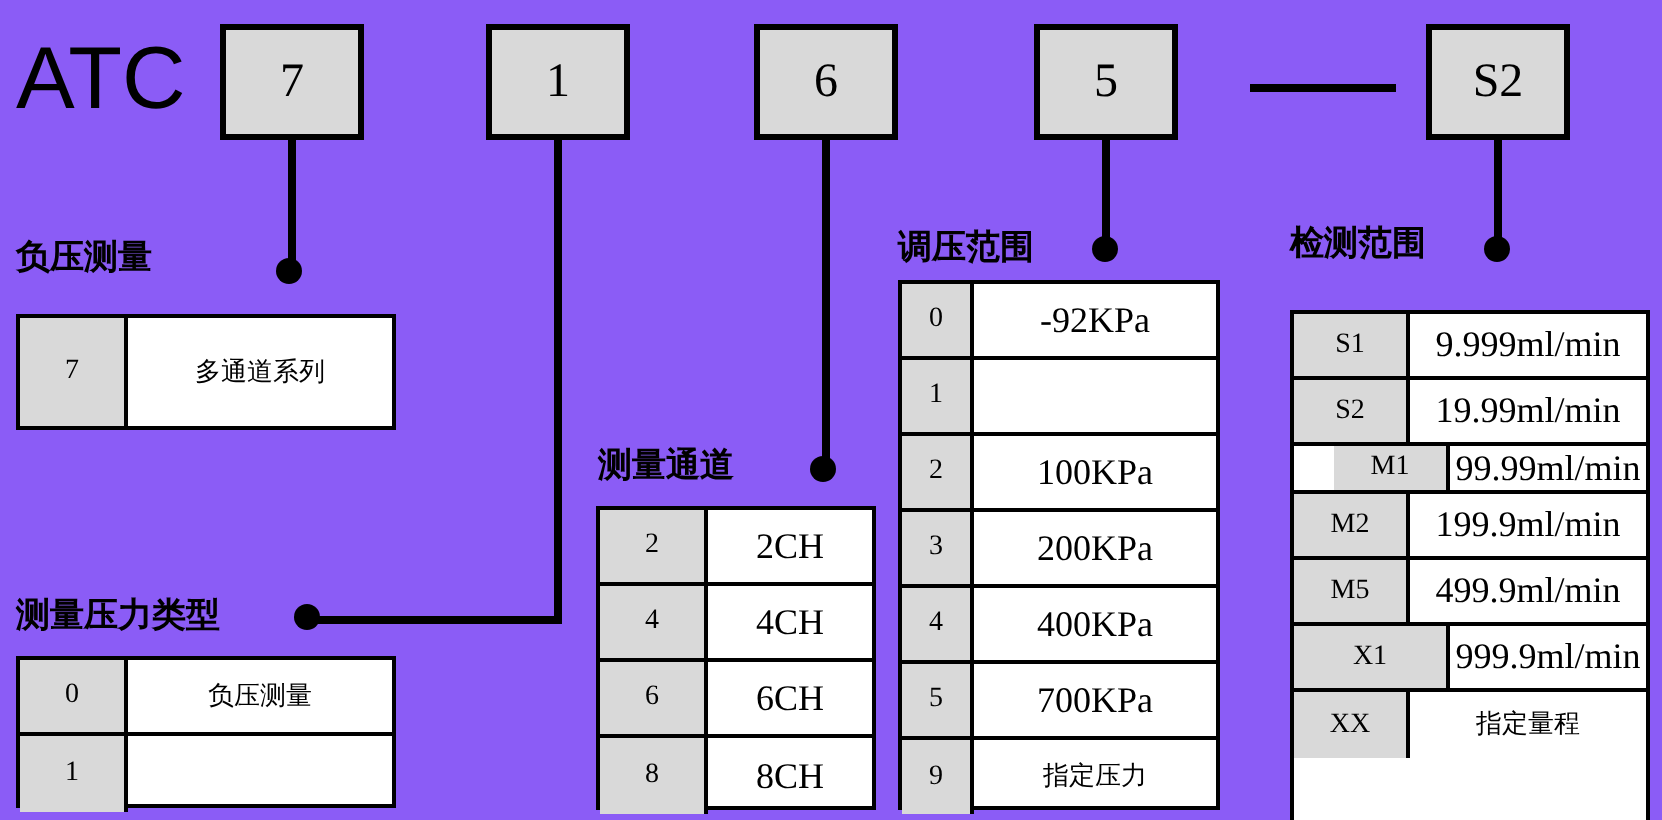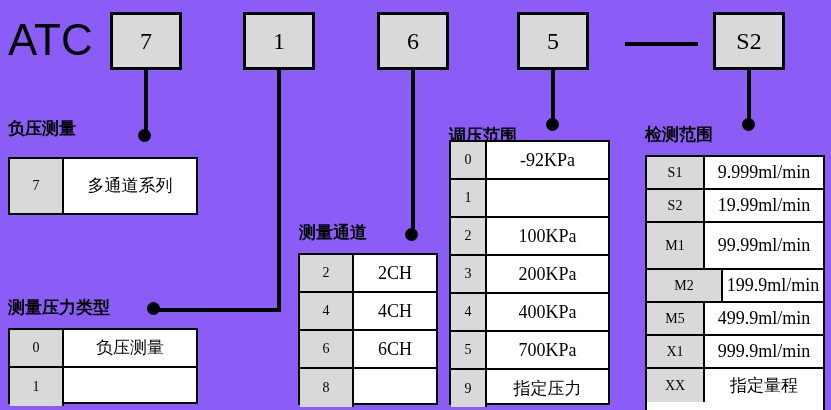--- a/index.html
+++ b/index.html
@@ -97,21 +97,21 @@
     box-sizing: border-box;
     display: flex;
     align-items: center;
     justify-content: center;
     font-size: 18px;
     color: #000;
     flex: 1 1 auto;
     text-align: center;
     line-height: 1.15;
   }
-  .tval.cjk { font-size: 17px; }
+  .tval.cjk { font-size: 13px; }
   .tval.multi { flex-direction: column; }
 </style>
 </head>
 <body>
 
 <div id="canvas">
 
   <div class="brand" style="left:8px; top:18px;">ATC</div>
 
   <div class="codebox" style="left:110px; top:12px; width:72px; height:58px;">7</div>
@@ -133,22 +133,22 @@
 
   <div class="vline" style="left:551px; top:70px; height:55px;"></div>
   <div class="dot" style="left:546px; top:118px;"></div>
 
   <div class="vline" style="left:747px; top:70px; height:55px;"></div>
   <div class="dot" style="left:742px; top:118px;"></div>
 
   <div class="caption" style="left:8px; top:120px;">负压测量</div>
   <div class="caption" style="left:8px; top:299px;">测量压力类型</div>
   <div class="caption" style="left:299px; top:224px;">测量通道</div>
-  <div class="caption" style="left:449px; top:127px;">调压范围</div>
-  <div class="caption" style="left:645px; top:126px;">检测范围</div>
+  <div class="caption" style="left:449px; top:115px;">调压范围</div>
+  <div class="caption" style="left:645px; top:113px;">检测范围</div>
 
   <div class="tbl" style="left:8px; top:157px; width:190px; height:58px;">
     <div class="trow" style="height:100%;">
       <div class="tkey" style="width:54px;">7</div>
       <div class="tval cjk multi">
         <span>多通道系列</span>
       </div>
     </div>
   </div>
 
@@ -170,20 +170,21 @@
     <div class="trow" style="height:38px;">
       <div class="tkey" style="width:54px;">4</div>
       <div class="tval">4CH</div>
     </div>
     <div class="trow" style="height:38px;">
       <div class="tkey" style="width:54px;">6</div>
       <div class="tval">6CH</div>
     </div>
     <div class="trow" style="height:38px;">
       <div class="tkey" style="width:54px;">8</div>
+      <div class="tval">8CH</div>
     </div>
   </div>
 
   <div class="tbl" style="left:449px; top:140px; width:161px; height:265px;">
     <div class="trow" style="height:38px;">
       <div class="tkey" style="width:36px;">0</div>
       <div class="tval">-92KPa</div>
     </div>
     <div class="trow" style="height:38px;">
       <div class="tkey" style="width:36px;">1</div>
@@ -212,34 +213,34 @@
 
   <div class="tbl" style="left:645px; top:155px; width:180px; height:265px;">
     <div class="trow" style="height:33px;">
       <div class="tkey" style="width:58px;">S1</div>
       <div class="tval">9.999ml/min</div>
     </div>
     <div class="trow" style="height:33px;">
       <div class="tkey" style="width:58px;">S2</div>
       <div class="tval">19.99ml/min</div>
     </div>
-    <div class="trow" style="height:47px;">
+    <div class="trow" style="height:24px;padding-left:20px;">
       <div class="tkey" style="width:58px;">M1</div>
       <div class="tval">99.99ml/min</div>
     </div>
     <div class="trow" style="height:33px;">
-      <div class="tkey" style="width:76px;">M2</div>
+      <div class="tkey" style="width:58px;">M2</div>
       <div class="tval">199.9ml/min</div>
     </div>
     <div class="trow" style="height:33px;">
       <div class="tkey" style="width:58px;">M5</div>
       <div class="tval">499.9ml/min</div>
     </div>
     <div class="trow" style="height:33px;">
-      <div class="tkey" style="width:58px;">X1</div>
+      <div class="tkey" style="width:78px;">X1</div>
       <div class="tval">999.9ml/min</div>
     </div>
     <div class="trow" style="height:33px;">
       <div class="tkey" style="width:58px;">XX</div>
       <div class="tval cjk">指定量程</div>
     </div>
   </div>
 
 </div>
 

